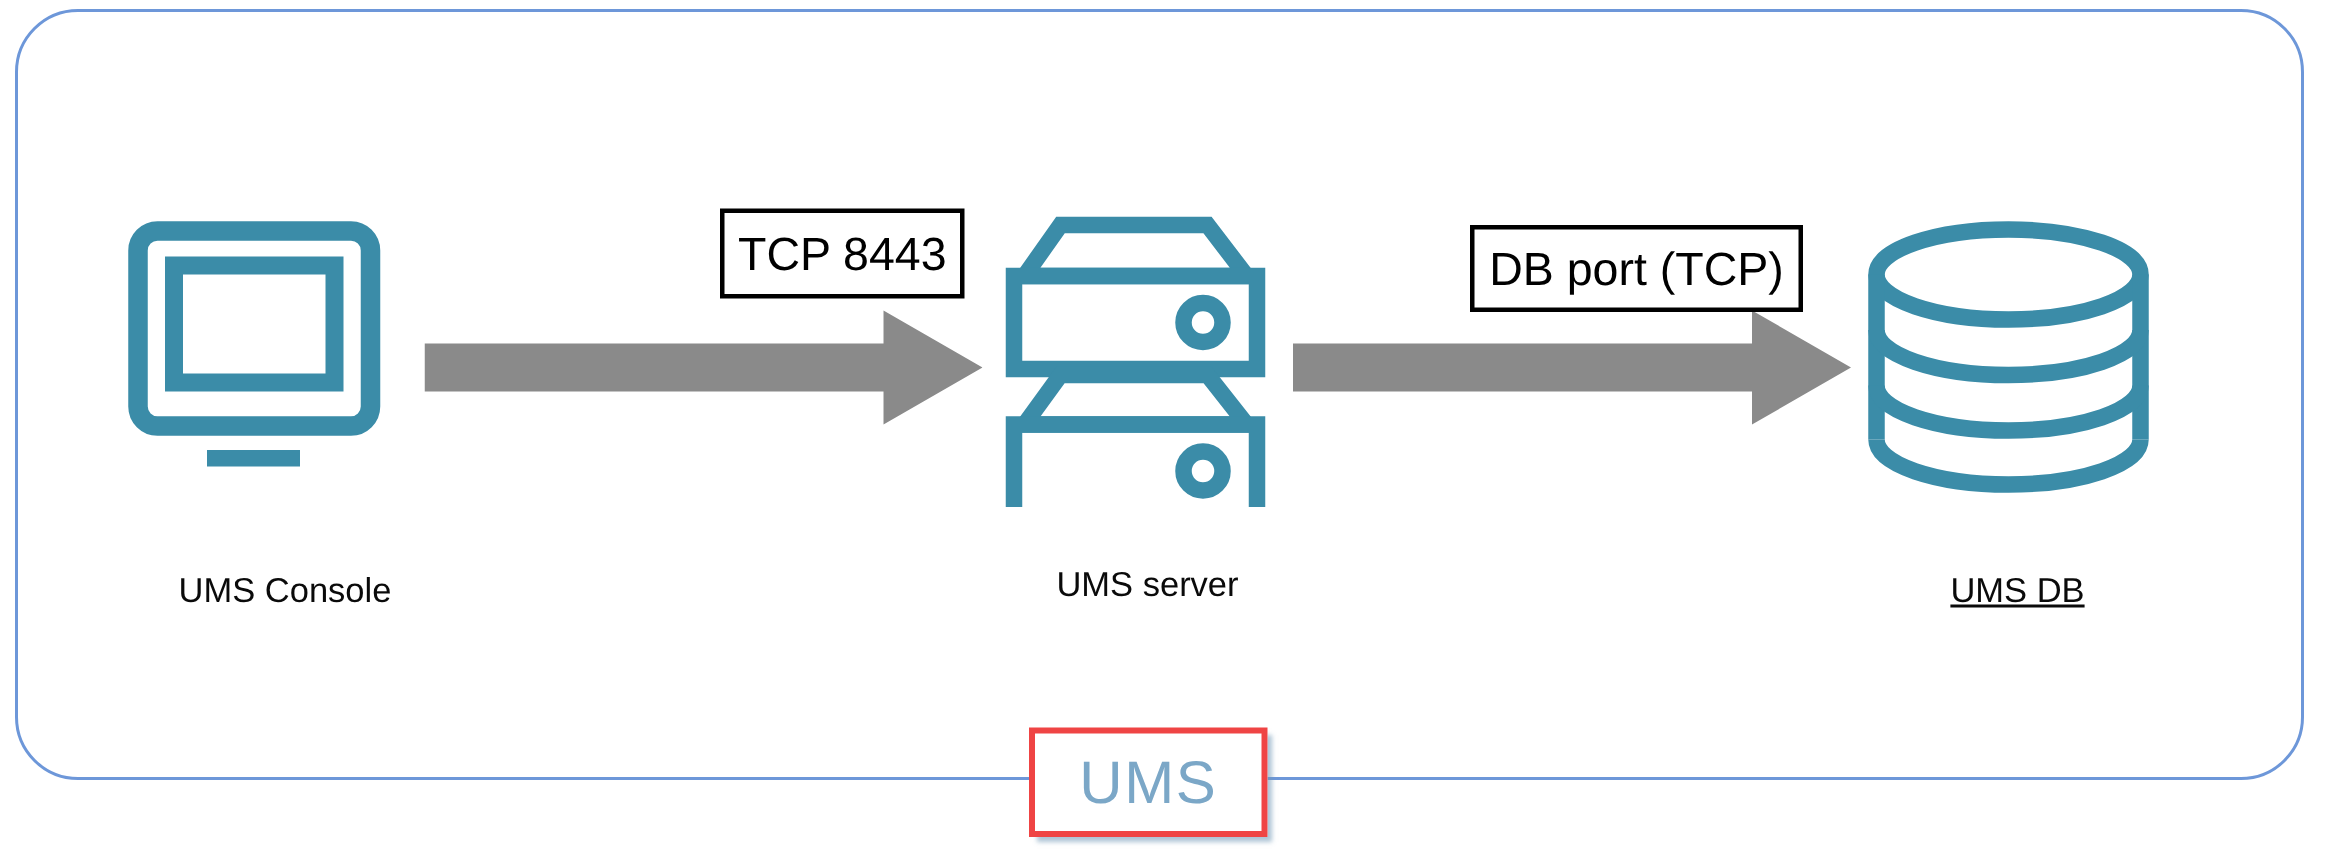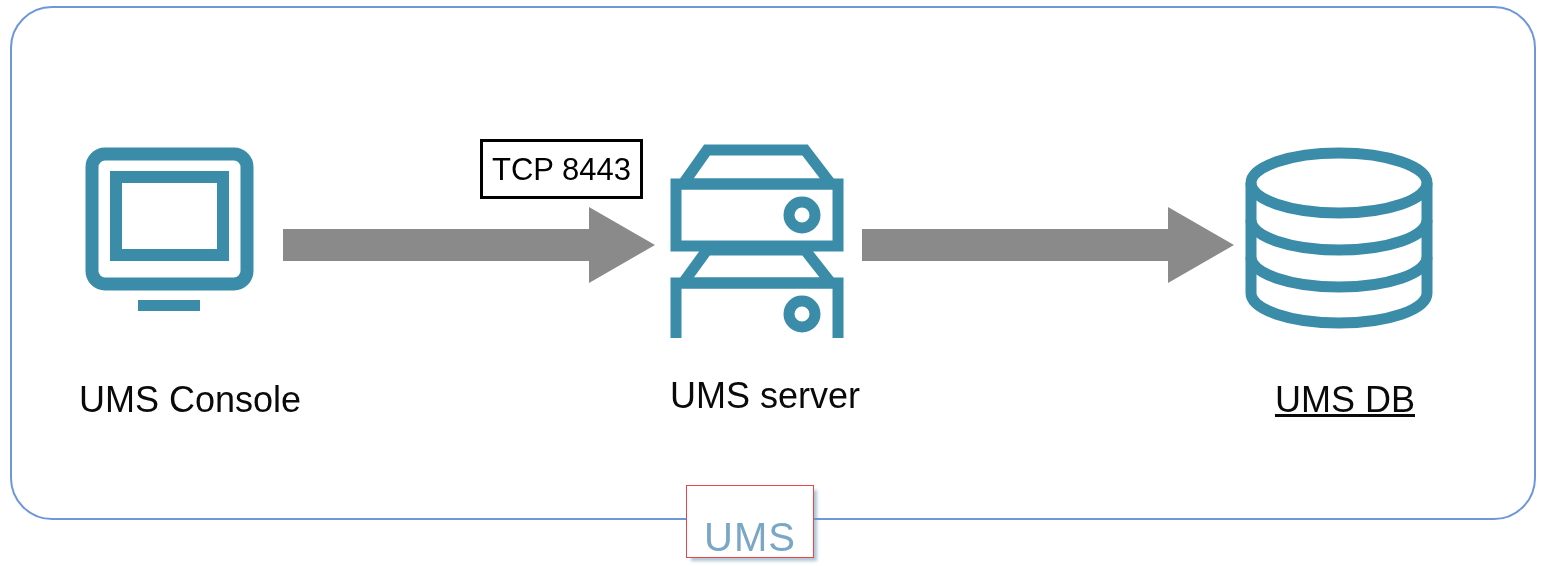--- a/index.html
+++ b/index.html
@@ -32,21 +32,21 @@
     background: transparent;
   }
 
   
   .node {
     position: absolute;
   }
   .node-caption {
     position: absolute;
     text-align: center;
-    font-size: 36px;
+    font-size: 23px;
     color: #0a0a0a;
     font-family: "Liberation Sans", sans-serif;
     white-space: nowrap;
     line-height: 1;
   }
 
   
   #node-console { left: 60px; top: 140px; width: 260px; height: 200px; }
   #caption-console { left: 30px; top: 382px; width: 320px; }
 
@@ -79,28 +79,28 @@
     white-space: nowrap;
   }
   #label-tcp8443 { left: 480px; top: 139px; width: 163px; height: 60px; }
   #label-dbport  { left: 980px; top: 150px; width: 222px; height: 58px; }
 
   
   #ums-badge {
     position: absolute;
     left: 686px;
     top: 485px;
-    width: 128px;
+    width: 159px;
     height: 73px;
     box-sizing: border-box;
-    border: 1px solid #ef4444;
+    border: 4px solid #ef4444;
     background: #ffffff;
     box-shadow: 4px 4px 3px -1px rgba(110,150,180,0.55);
     display: flex;
-    align-items: flex-end;
+    align-items: center;
     justify-content: center;
   }
   #ums-badge-text {
     font-size: 40px;
     color: #7ba7c7;
     font-family: "Liberation Sans", sans-serif;
     letter-spacing: 1px;
     line-height: 1;
   }
 </style>
@@ -169,18 +169,19 @@
   </div>
 
   <div class="arrow" id="arrow-server-db">
     <svg width="372" height="80" viewBox="0 0 372 80">
       <polygon points="0,24 306,24 306,2 372,40 306,78 306,56 0,56" fill="#8a8a8a"></polygon>
     </svg>
   </div>
 
   <div class="port-label" id="label-tcp8443">TCP 8443</div>
 
+  <div class="port-label" id="label-dbport">DB port (TCP)</div>
 
   <div id="ums-badge">
     <span id="ums-badge-text">UMS</span>
   </div>
 
 </div>
 
 </body></html>

